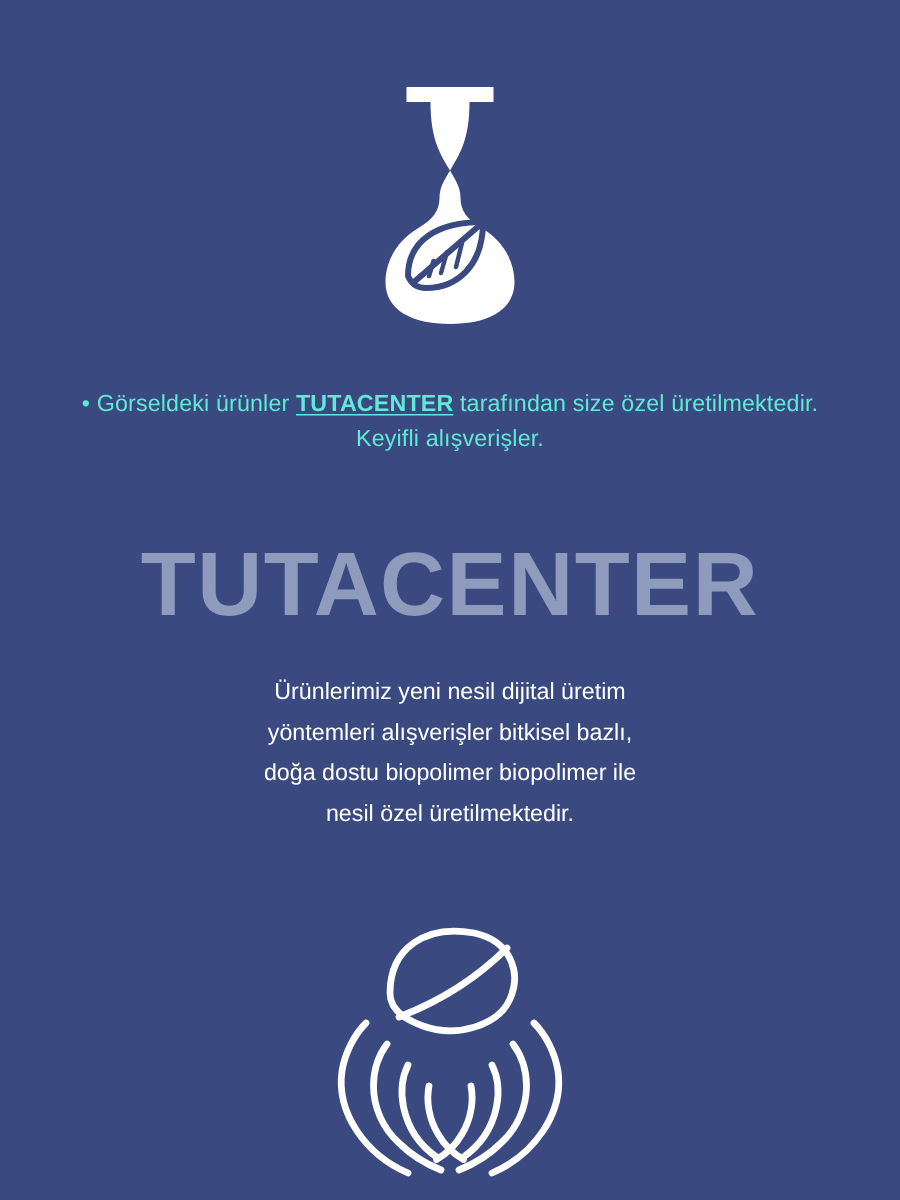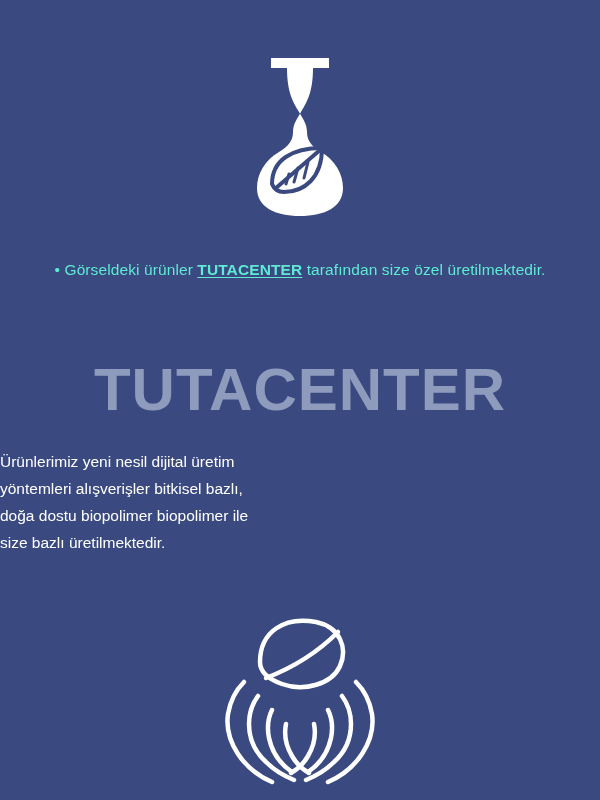--- a/index.html
+++ b/index.html
@@ -63,21 +63,21 @@
     letter-spacing: 1px;
     line-height: 64px;
   }
 
   
   .description {
     position: absolute;
     top: 448px;
     left: 0;
     width: 100%;
-    text-align: left;
+    text-align: center;
     color: #ffffff;
     font-size: 15.5px;
     line-height: 27px;
   }
   .description .line {
     white-space: nowrap;
   }
 
   
   .hands {
@@ -104,29 +104,30 @@
       <g transform="translate(65,122)">
         <path d="M-28 10 C-28 -14 -8 -26 22 -26 C22 4 4 18 -16 18 C-22 18 -26 15 -28 10 Z" fill="none" stroke="#3a4a80" stroke-width="4" stroke-linejoin="round"></path>
         <path d="M-24 14 L20 -24" fill="none" stroke="#3a4a80" stroke-width="4" stroke-linecap="round"></path>
         <path d="M-6 8 L-2 -6 M4 4 L8 -12 M-14 10 L-11 0" fill="none" stroke="#3a4a80" stroke-width="3" stroke-linecap="round"></path>
       </g>
     </svg>
   </div>
 
   <div class="notice">
     <div class="line"><span>• Görseldeki ürünler </span><span class="brand-inline">TUTACENTER</span><span> tarafından size özel üretilmektedir.</span></div>
+    <div class="line">Keyifli alışverişler.</div>
   </div>
 
   <div class="wordmark">TUTACENTER</div>
 
   <div class="description">
     <div class="line">Ürünlerimiz yeni nesil dijital üretim</div>
     <div class="line">yöntemleri alışverişler bitkisel bazlı,</div>
     <div class="line">doğa dostu biopolimer biopolimer ile</div>
-    <div class="line">size bazlı üretilmektedir.</div>
+    <div class="line">nesil özel üretilmektedir.</div>
   </div>
 
   <div class="hands">
     <svg width="200" height="180" viewBox="0 0 200 180" aria-hidden="true">
       <g fill="none" stroke="#ffffff" stroke-width="4.5" stroke-linecap="round" stroke-linejoin="round">
 
         <path d="M60 52 C60 22 84 6 116 12 C140 17 148 38 140 56 C132 74 104 82 82 74 C68 69 60 62 60 52 Z"></path>
         <path d="M66 68 C92 58 116 44 138 22"></path>
 
         <path d="M44 72 C36 80 30 92 28 104 C26 118 30 132 38 144 C46 156 58 166 72 172"></path>

